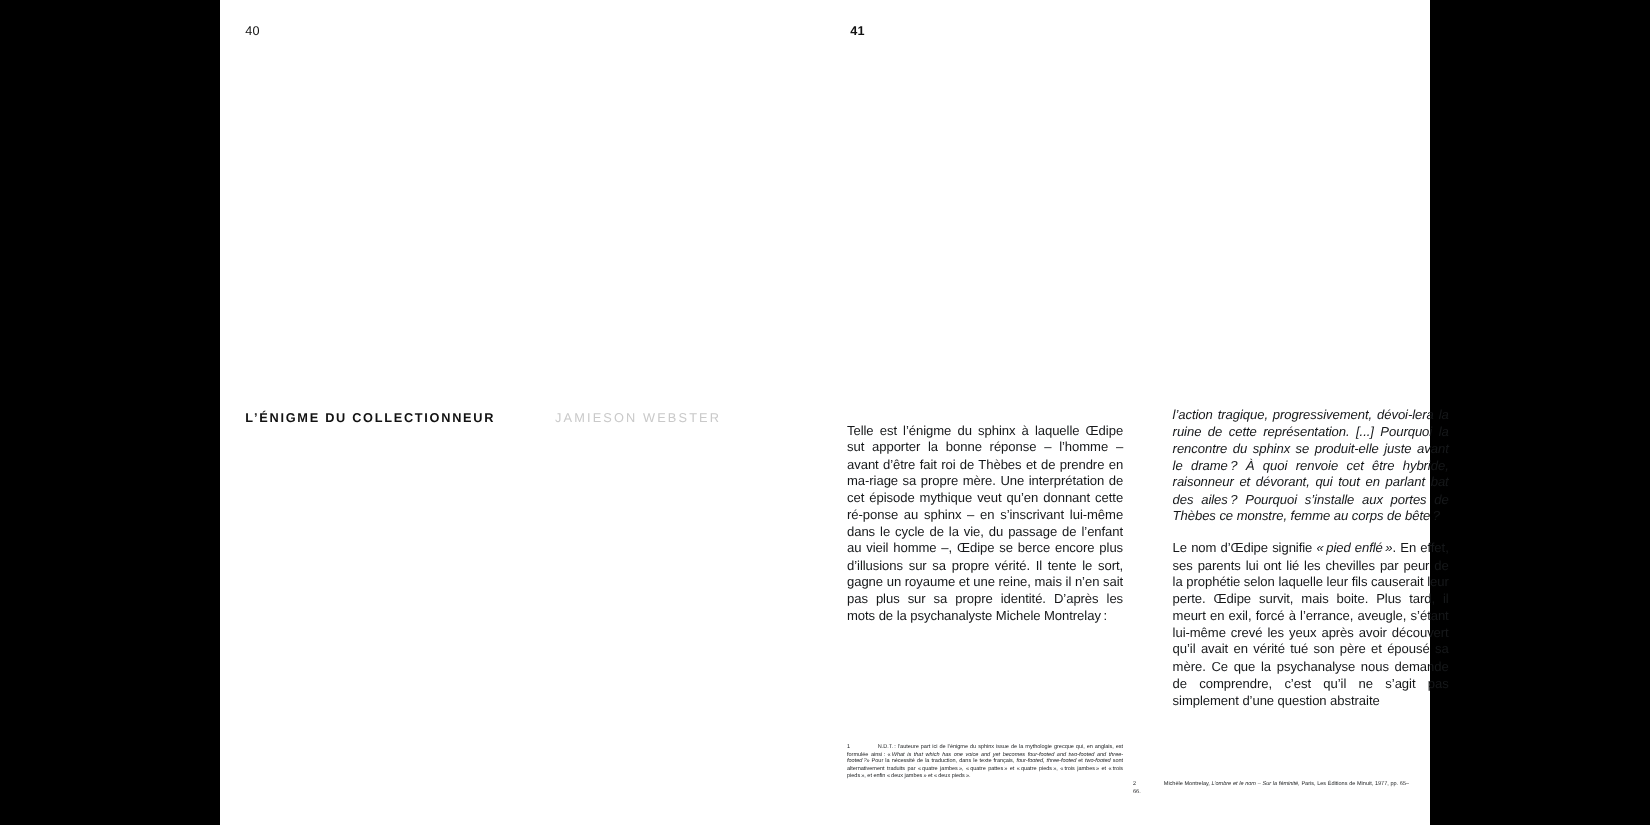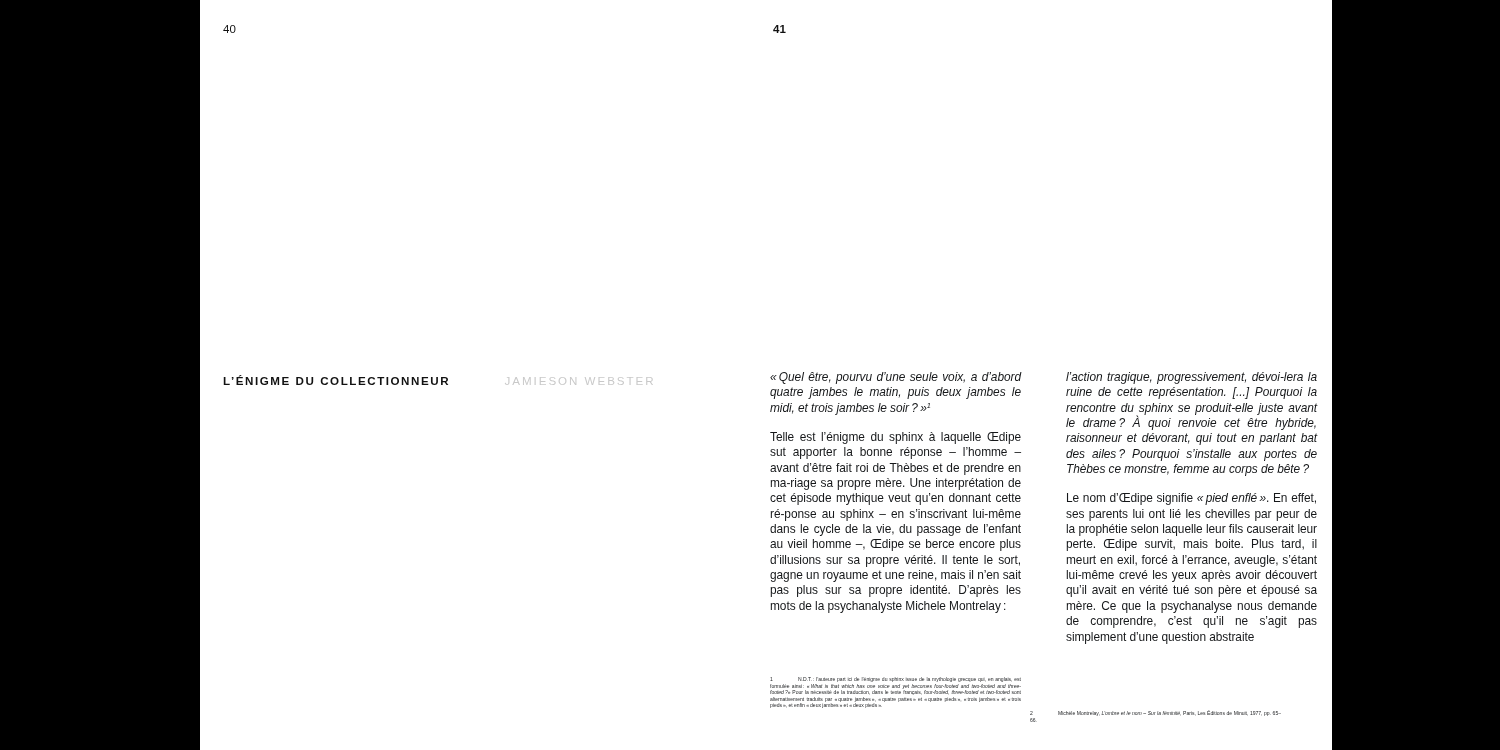--- a/index.html
+++ b/index.html
@@ -16,21 +16,20 @@
   }
 
   
   #spread {
     position: absolute;
     left: 200px;
     top: 0;
     width: 1100px;
     height: 750px;
     background: #ffffff;
-    padding-left: 32px;
   }
 
   
   .folio {
     position: absolute;
     font-size: 11.5px;
     color: #111111;
     letter-spacing: 0.2px;
     font-weight: 400;
   }
@@ -134,21 +133,20 @@
   <div class="folio" id="folio-left">40</div>
   <div class="folio" id="folio-right">41</div>
 
   <div id="head-block">
     <span id="chapter-title">L’ÉNIGME DU COLLECTIONNEUR</span>
     <span id="author-name">JAMIESON WEBSTER</span>
   </div>
 
   <div class="col" id="col-1">
 
-    <p class="epigraph"><span>« Quel être, pourvu d’une seule voix, a d’abord quatre jambes le matin, puis deux jambes le midi, et trois jambes le soir ? »</span><sup>1</sup></p>
 
     <p class="body-para">Telle est l’énigme du sphinx à laquelle Œdipe sut apporter la bonne réponse – l’homme – avant d’être fait roi de Thèbes et de prendre en ma-riage sa propre mère. Une interprétation de cet épisode mythique veut qu’en donnant cette ré-ponse au sphinx – en s’inscrivant lui-même dans le cycle de la vie, du passage de l’enfant au vieil homme –, Œdipe se berce encore plus d’illusions sur sa propre vérité. Il tente le sort, gagne un royaume et une reine, mais il n’en sait pas plus sur sa propre identité. D’après les mots de la psychanalyste Michele Montrelay :</p>
 
   </div>
 
   <div class="col" id="col-2">
 
     <p class="quote-cont">l’action tragique, progressivement, dévoi-lera la ruine de cette représentation. [...] Pourquoi la rencontre du sphinx se produit-elle juste avant le drame ? À quoi renvoie cet être hybride, raisonneur et dévorant, qui tout en parlant bat des ailes ? Pourquoi s’installe aux portes de Thèbes ce monstre, femme au corps de bête ?</p>
 
 

